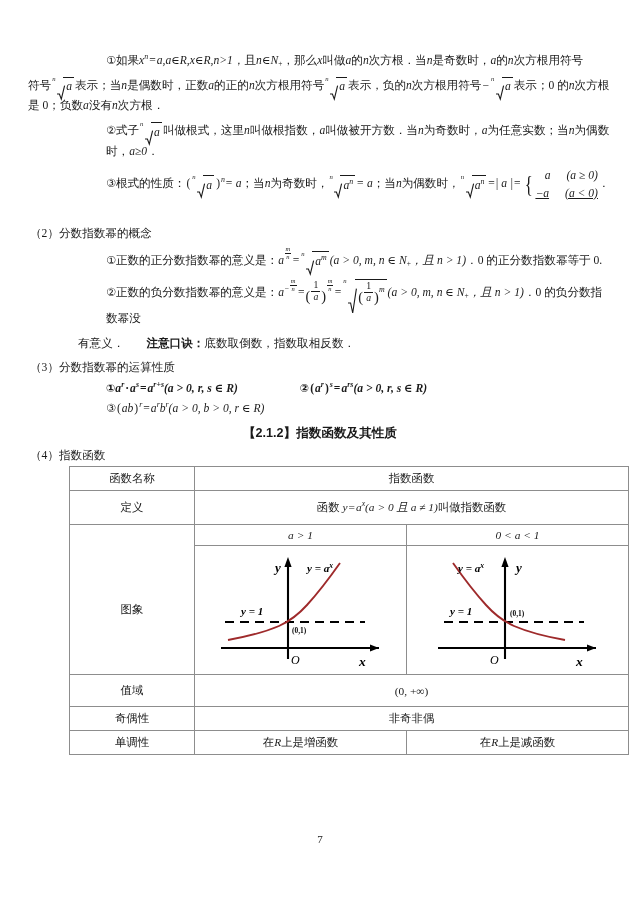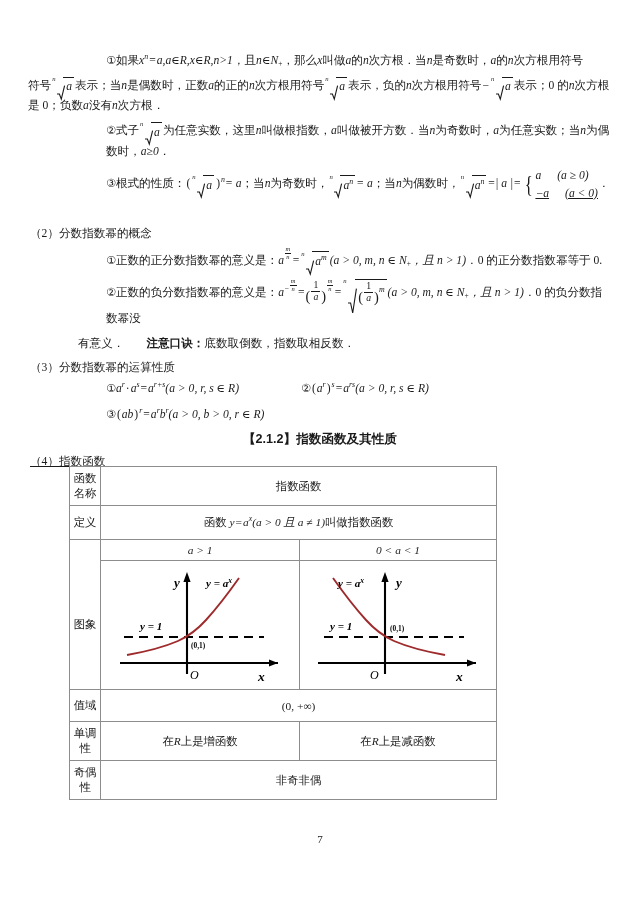--- a/index.html
+++ b/index.html
@@ -106,21 +106,21 @@
     margin-left: 2px;
   }
   .cases > .brace {
     font-size: 2.05em;
     line-height: 0.82;
     font-family: "Liberation Serif", "DejaVu Serif", serif;
     margin-right: 1px;
     transform: scaleX(0.7);
     display: inline-block;
   }
-  .cases > .rows { display: inline-block; text-align: left; line-height: 1.5; }
+  .cases > .rows { display: inline-block; text-align: right; line-height: 1.5; }
   .cases .cond { padding-left: 16px; }
 
   
   .p {
     font-size: 11.6px;
     line-height: 1.62;
     margin: 0 0 6px 0;
   }
   .p.indent1 { padding-left: 78px; text-indent: 0; }
   .p.indent0 { padding-left: 0px; }
@@ -195,21 +195,21 @@
               <path d="M0 9 L2.4 9 L4.3 14.2 L7.6 0.6" stroke="#1a1a1a" stroke-width="1.1" fill="none"></path>
             </svg>
           </span><span class="rad-body mi">a</span></span><span>表示；0 的</span><span class="mi">n</span><span>次方根是 0；负数</span><span class="mi">a</span><span>没有</span><span class="mi">n</span><span>次方根．</span>
   </p>
 
   <p class="p indent1">
     <span class="circnum">②</span><span>式子</span><span class="radical"><span class="idx">n</span><span class="sign">
             <svg width="8" height="15" viewBox="0 0 8 15">
               <path d="M0 9 L2.4 9 L4.3 14.2 L7.6 0.6" stroke="#1a1a1a" stroke-width="1.1" fill="none"></path>
             </svg>
-          </span><span class="rad-body mi">a</span></span><span>为任意实数，这里</span><span class="mi">n</span><span>叫做根指数，</span><span class="mi">a</span><span>叫做被开方数．当</span><span class="mi">n</span><span>为奇数时，</span><span class="mi">a</span><span>为任意实数；当</span><span class="mi">n</span><span>为偶数时，</span><span class="mi">a≥0</span><span>．</span>
+          </span><span class="rad-body mi">a</span></span><span>叫做根式，这里</span><span class="mi">n</span><span>叫做根指数，</span><span class="mi">a</span><span>叫做被开方数．当</span><span class="mi">n</span><span>为奇数时，</span><span class="mi">a</span><span>为任意实数；当</span><span class="mi">n</span><span>为偶数时，</span><span class="mi">a≥0</span><span>．</span>
   </p>
 
   <p class="p indent1" style="margin-bottom:24px;">
     <span class="circnum">③</span><span>根式的性质：</span><span class="mo">(</span><span class="radical"><span class="idx">n</span><span class="sign">
             <svg width="8" height="15" viewBox="0 0 8 15">
               <path d="M0 9 L2.4 9 L4.3 14.2 L7.6 0.6" stroke="#1a1a1a" stroke-width="1.1" fill="none"></path>
             </svg>
           </span><span class="rad-body mi">a</span></span><span class="mo">)</span><sup class="exp">n</sup><span class="mi">= a</span><span>；当</span><span class="mi">n</span><span>为奇数时，</span><span class="radical"><span class="idx">n</span><span class="sign">
             <svg width="8" height="15" viewBox="0 0 8 15">
               <path d="M0 9 L2.4 9 L4.3 14.2 L7.6 0.6" stroke="#1a1a1a" stroke-width="1.1" fill="none"></path>
@@ -244,34 +244,34 @@
             </svg>
           </span><span class="rad-body" style="padding-top:0.12em;"><span class="bigparen">(</span><span class="frac"><span class="num mn">1</span><span class="den mi">a</span></span><span class="bigparen">)</span><sup class="exp">m</sup></span></span><span class="mi">(a &gt; 0, m, n ∈ N</span><sub class="sb">+</sub><span class="mi">，且 n &gt; 1)</span><span>．0 的负分数指数幂没</span>
   </p>
 
   <p class="p indent0" style="padding-left:50px;">
     <span>有意义．</span><span style="display:inline-block;width:22px;"></span><span class="bold">注意口诀：</span><span>底数取倒数，指数取相反数．</span>
   </p>
 
   <p class="section-hd">（3）分数指数幂的运算性质</p>
 
-  <p class="p indent1" style="margin-bottom:8px;">
+  <p class="p indent1" style="margin-bottom:2px;font-weight:bold;">
     <span><span class="circnum">①</span><span class="mi">a</span><sup class="exp">r</sup><span class="mo">·</span><span class="mi">a</span><sup class="exp">s</sup><span class="mo">=</span><span class="mi">a</span><sup class="exp">r+s</sup><span class="mi">(a &gt; 0, r, s ∈ R)</span></span><span style="display:inline-block;width:62px;"></span><span><span class="circnum">②</span><span class="mo">(</span><span class="mi">a</span><sup class="exp">r</sup><span class="mo">)</span><sup class="exp">s</sup><span class="mo">=</span><span class="mi">a</span><sup class="exp">rs</sup><span class="mi">(a &gt; 0, r, s ∈ R)</span></span>
   </p>
 
   <p class="p indent1" style="margin-bottom:4px;">
     <span><span class="circnum">③</span><span class="mo">(</span><span class="mi">ab</span><span class="mo">)</span><sup class="exp">r</sup><span class="mo">=</span><span class="mi">a</span><sup class="exp">r</sup><span class="mi">b</span><sup class="exp">r</sup><span class="mi">(a &gt; 0, b &gt; 0, r ∈ R)</span></span>
   </p>
 
   <p class="chapter-title">【2.1.2】指数函数及其性质</p>
 
-  <p class="section-hd" style="margin-bottom:0;text-decoration:underline;">（4）指数函数</p>
+  <p class="section-hd" style="margin-bottom:0;">（4）指数函数</p>
 </div>
 
-<table class="fn" style="margin-top:0; position:absolute; left:56px; top:466px; width:428px;margin-left:13px;">
+<table class="fn" style="margin-top:0; position:absolute; left:56px; top:466px; width:560px;margin-left:13px;">
   <tbody>
     <tr>
       <td class="labelcell rowhdr-left">函数名称</td>
       <td colspan="2">指数函数</td>
     </tr>
 
     <tr>
       <td class="labelcell">定义</td>
       <td colspan="2" style="padding:9px 3px;">
         <span>函数 </span><span class="mi">y</span><span class="mo">=</span><span class="mi">a</span><sup class="exp">x</sup><span class="mi">(a &gt; 0 且 a ≠ 1)</span><span>叫做指数函数</span>
@@ -332,31 +332,31 @@
     </tr>
 
 
     <tr>
       <td class="labelcell" style="padding:8px 3px;">值域</td>
       <td colspan="2">(0, +∞)</td>
     </tr>
 
 
     <tr>
+      <td class="labelcell">奇偶性</td>
+      <td colspan="2">非奇非偶</td>
+    </tr>
+
+    <tr>
       <td class="labelcell">单调性</td>
       <td>
         <span>在</span><span class="mi">R</span><span>上是增函数</span>
       </td>
       <td>
         <span>在</span><span class="mi">R</span><span>上是减函数</span>
       </td>
     </tr>
-
-    <tr>
-      <td class="labelcell">奇偶性</td>
-      <td colspan="2">非奇非偶</td>
-    </tr>
   </tbody>
 </table>
 
 <div class="pageno">7</div>
 
 </div>
 
 </body></html>

